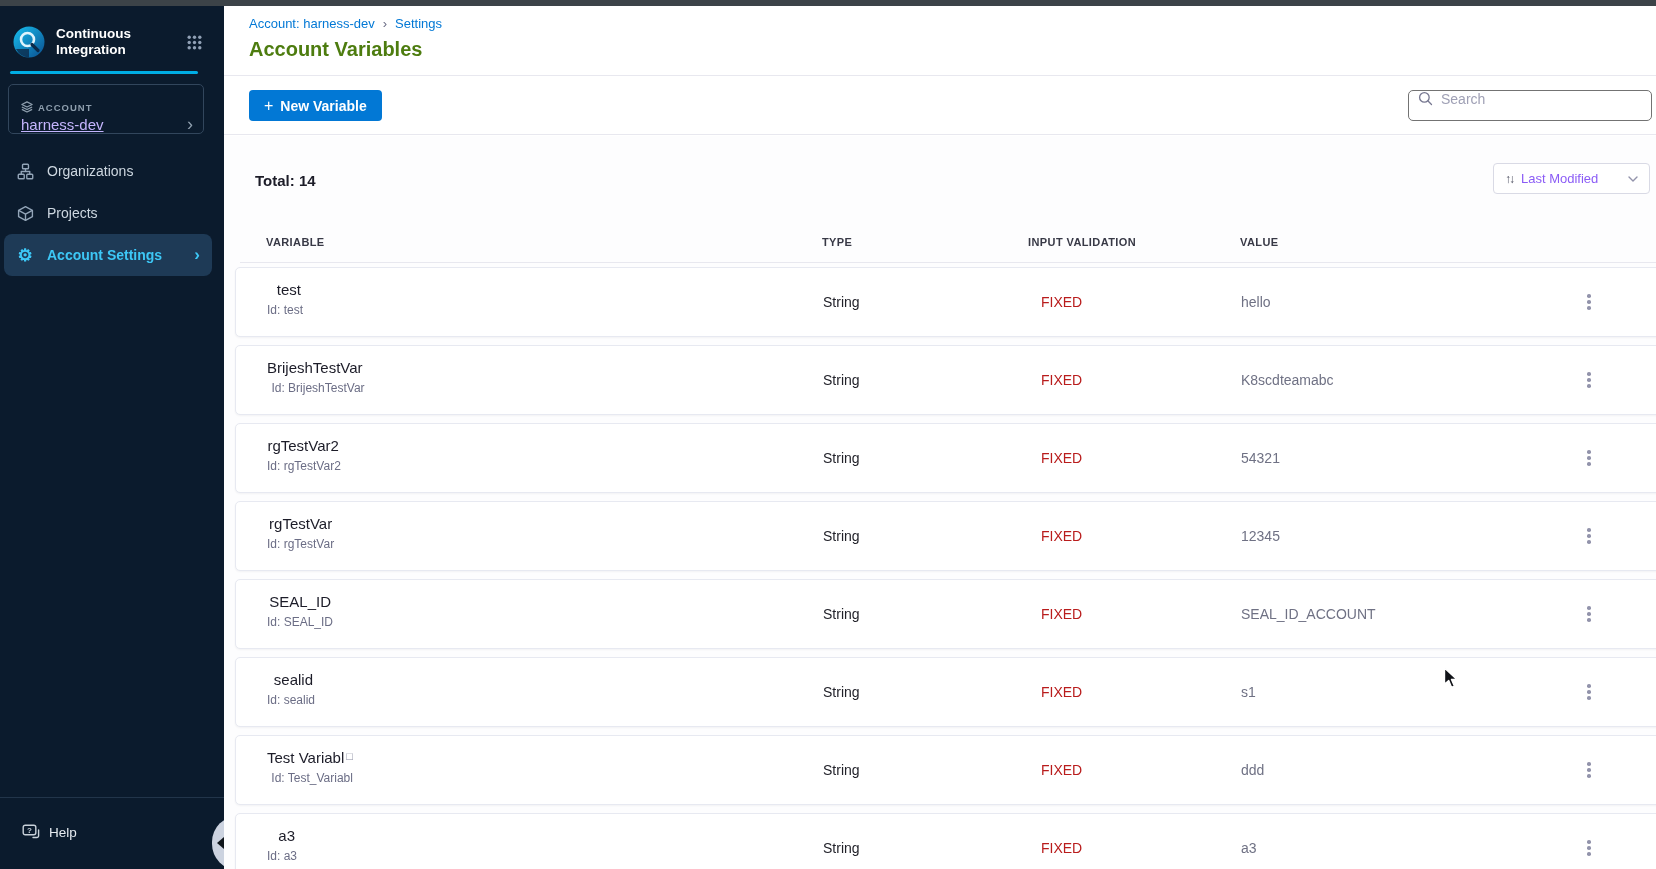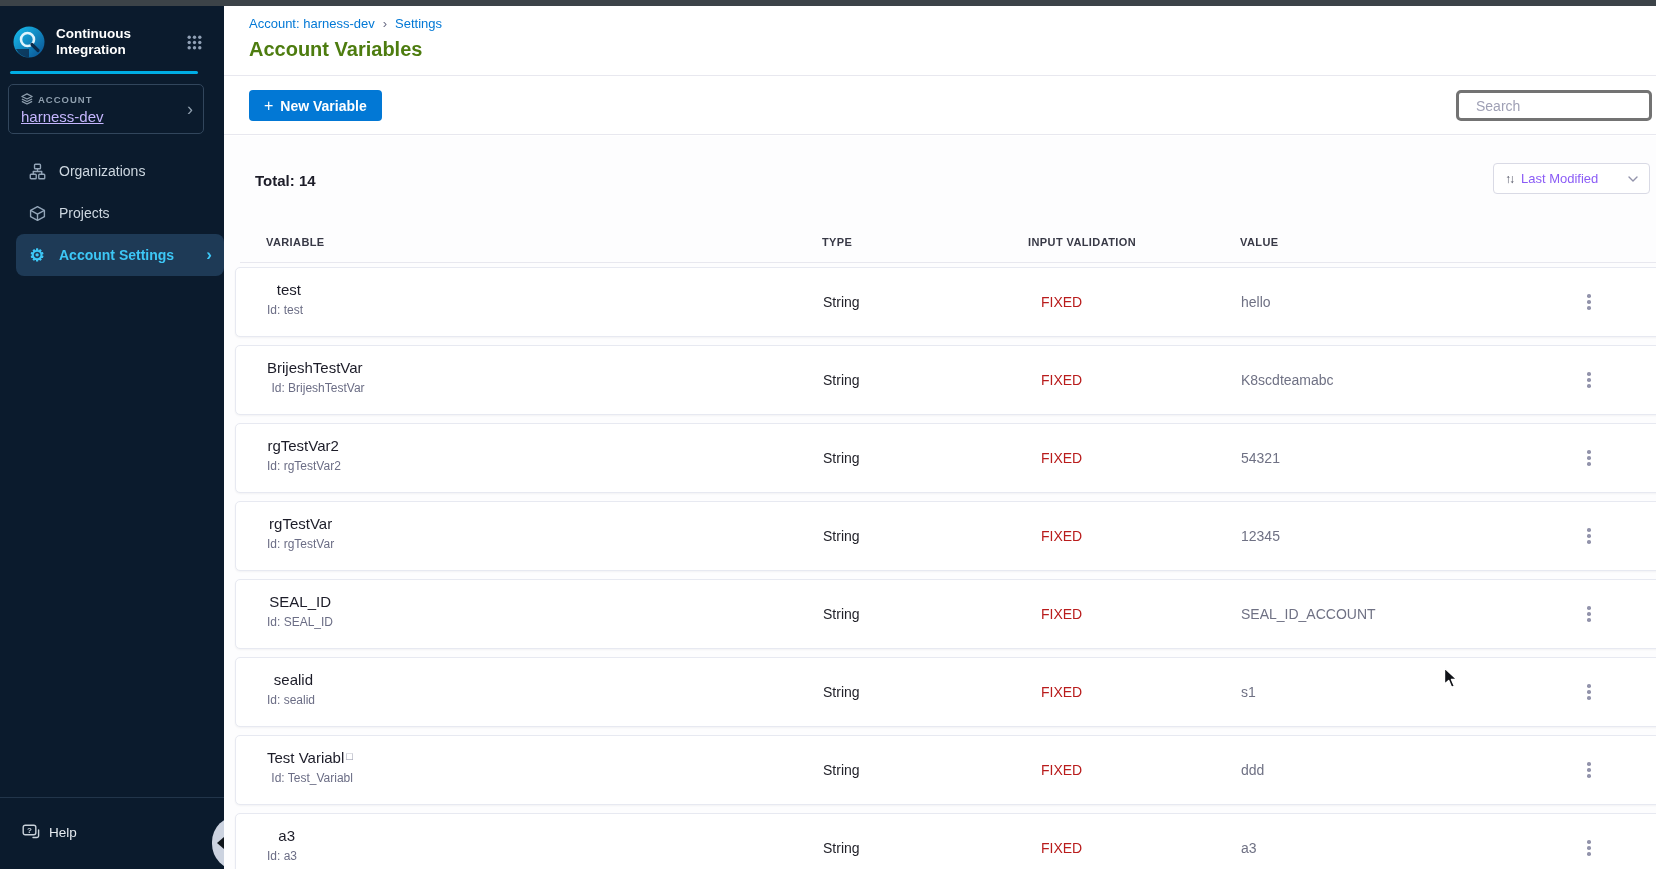--- a/index.html
+++ b/index.html
@@ -8,28 +8,28 @@
 
   .topbar { position:absolute; left:0; top:0; width:1656px; height:6px; background:#3c4348; }
 
   
   .sidebar { position:absolute; left:0; top:6px; width:224px; height:863px; background:#0b1b2d; overflow:hidden; }
   .brand { position:absolute; left:12px; top:14px; width:200px; height:44px; display:flex; align-items:center; }
   .brand-title { margin-left:10px; color:#ffffff; font-size:13.5px; font-weight:bold; line-height:16px; }
   .grid-icon { margin-left:auto; margin-right:10px; cursor:pointer; display:flex; }
   .brand-underline { position:absolute; left:10px; top:65px; width:188px; height:3px; background:#00ade4; border-radius:2px; }
 
-  .account-box { position:absolute; left:8px; top:78px; width:196px; height:50px; border:1px solid #32465c; border-radius:5px; display:flex; align-items:center; cursor:pointer; }
+  .account-box { position:absolute; left:8px; top:78px; width:196px; height:50px; border:1px solid #32465c; border-radius:5px; display:flex; align-items:flex-end; cursor:pointer; }
   .account-inner { padding-left:12px; }
   .account-label-row { display:flex; align-items:center; gap:5px; }
   .account-label { color:#8f9fae; font-size:9.5px; font-weight:bold; letter-spacing:1px; }
   .account-name { color:#c4b5fd; font-size:15px; margin-top:3px;text-decoration:underline; }
   .account-chevron { margin-left:auto; margin-right:10px; color:#8f9fae; font-size:18px; line-height:1; }
 
-  .nav { position:absolute; left:16px; top:144px; width:208px; }
+  .nav { position:absolute; left:4px; top:144px; width:208px; }
   .nav-item { height:42px; display:flex; align-items:center; padding:0 12px; border-radius:8px; cursor:pointer; color:#cdd7e0; font-size:14px; }
   .nav-item .nav-icon { width:18px; display:flex; justify-content:center; }
   .nav-item .nav-label { margin-left:13px; }
   .nav-item.active { background:#1e3a56; color:#3dc7f6; font-weight:bold; }
   .nav-item.active .nav-chevron { margin-left:auto; color:#3dc7f6; font-size:17px; }
   .gear-glyph { font-size:17px; color:#3dc7f6; line-height:1; }
 
   .sidebar-footer-sep { position:absolute; left:0; top:791px; width:224px; height:1px; background:#22354a; }
   .help-item { position:absolute; left:22px; top:818px; display:flex; align-items:center; gap:9px; color:#e6ebf0; font-size:13.5px; cursor:pointer; }
 
@@ -39,21 +39,21 @@
   
   .main-header { position:absolute; left:224px; top:6px; width:1432px; height:70px; background:#fff; border-bottom:1px solid #e8e8ef; }
   .breadcrumb { position:absolute; left:25px; top:10px; font-size:13px; display:flex; gap:8px; align-items:center; }
   .breadcrumb a { color:#0278d5; text-decoration:none; cursor:pointer; }
   .crumb-sep { color:#6b6d85; font-size:13px; }
   .page-title { position:absolute; left:25px; top:32px; font-size:20px; font-weight:bold; color:#4d7c0f; }
 
   .toolbar { position:absolute; left:224px; top:77px; width:1432px; height:58px; background:#fff; border-bottom:1px solid #e8e8ef; }
   .new-var-btn { position:absolute; left:25px; top:13px; height:31px; background:#0278d5; color:#fff; border:none; border-radius:4px; font-family:inherit; font-size:14px; font-weight:bold; padding:0 15px; display:flex; align-items:center; gap:7px; cursor:pointer; }
   .plus-glyph { font-size:16px; font-weight:normal; }
-  .search-wrap { position:absolute; right:4px; top:13px; width:196px; height:31px; border:3px solid #737373; border-radius:5px; background:#fff; display:flex; align-items:center; }
+  .search-wrap { position:absolute; right:4px; top:13px; width:244px; height:31px; border:1px solid #737373; border-radius:5px; background:#fff; display:flex; align-items:flex-start; }
   .search-wrap svg { margin-left:9px; }
   .search-input { border:none; outline:none; background:transparent; font-family:inherit; font-size:14px; color:#4f5162; margin-left:8px; width:190px; }
   .search-input::placeholder { color:#9fa0b5; }
 
   .body-area { position:absolute; left:224px; top:136px; width:1432px; height:733px; background:#fdfdfe; overflow:hidden;text-align:right; }
   .total-label { position:absolute; left:31px; top:36px; font-size:15px; font-weight:bold; color:#1c1c28; }
   .sort-select { position:absolute; left:1269px; top:27px; width:157px; height:31px; background:#fff; border:1px solid #d9dae5; border-radius:4px; display:flex; align-items:center; padding:0 11px; gap:8px; cursor:pointer; }
   .sort-arrows { font-size:12px; color:#4f5162; letter-spacing:-2px; }
   .sort-label { font-size:13px; color:#8b5cf6; }
   .sort-select svg { margin-left:auto; }

